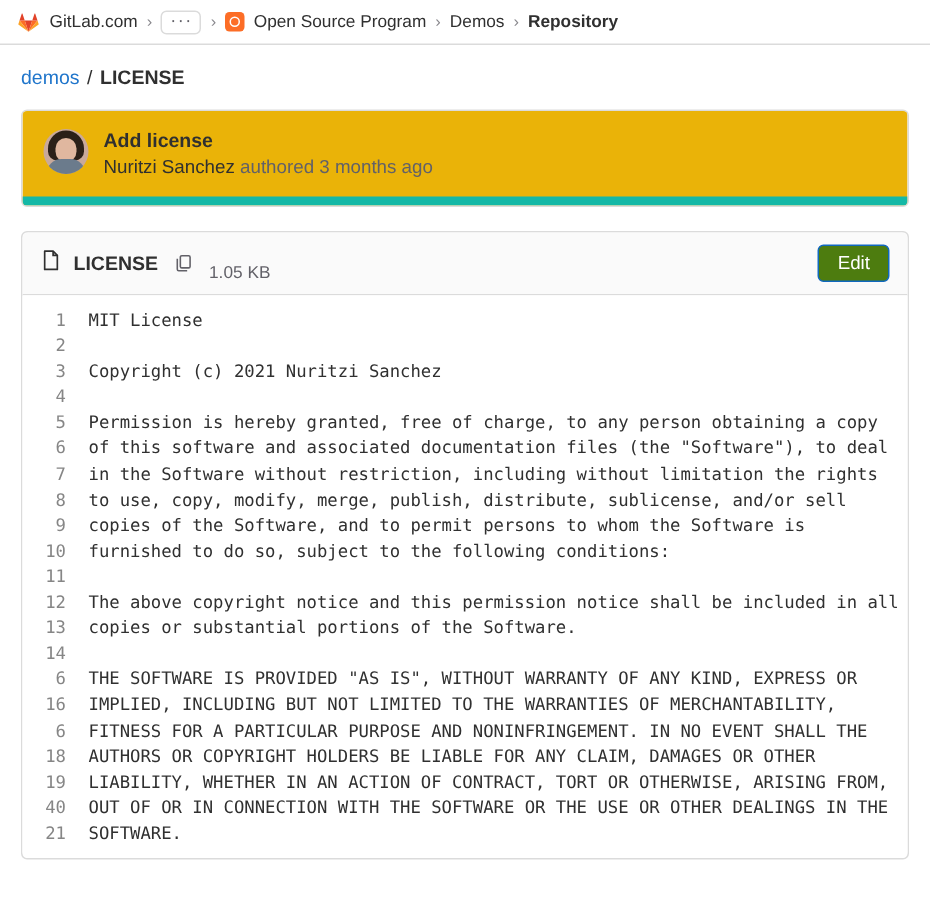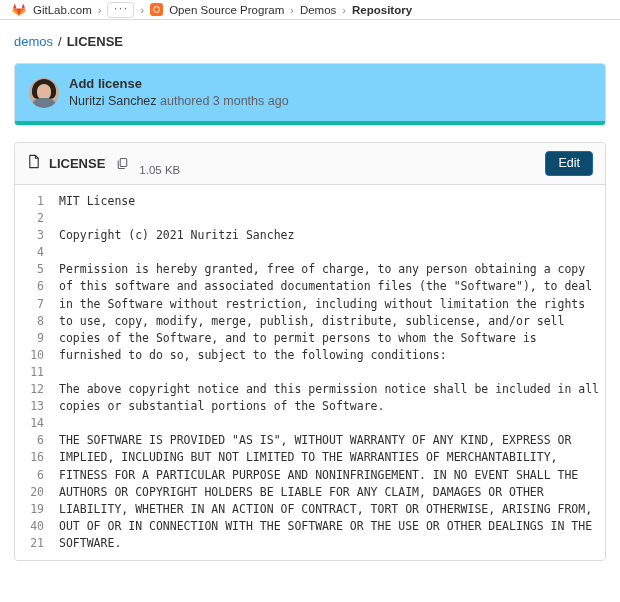--- a/index.html
+++ b/index.html
@@ -11,21 +11,21 @@
     background: #ffffff;
     font-family: "Liberation Sans", sans-serif;
     color: #303030;
     overflow: hidden;
   }
 
   
   .breadcrumb-bar {
     display: flex;
     align-items: center;
-    height: 20px;
+    height: 30px;
     padding: 0 12px;
     border-bottom: 1px solid #dbdbdb;
     font-size: 11.5px;
     gap: 6px;
     background: #fff;
   }
   .gitlab-mark {
     width: 14px; height: 14px;
     position: relative;
     flex: none;
@@ -99,25 +99,25 @@
   
   .panel {
     margin: 0 14px;
     border: 1px solid #dbdbdb;
     border-radius: 4px;
     background: #fff;
     overflow: hidden;
   }
   .commit-body {
     display: flex;
-    align-items: center;
+    align-items: flex-start;
     padding: 12px 14px;
     gap: 10px;
-    background: #7dd3fc;
-    border-bottom: 4px solid #14b8a6;
+    background: #eab308;
+    border-bottom: 6px solid #14b8a6;
   }
   .avatar {
     width: 30px; height: 30px;
     border-radius: 50%;
     flex: none;
     background: #c9a99a;
     overflow: hidden;
     position: relative;
   }
   .avatar .hair {
@@ -179,21 +179,21 @@
   }
   .file-name { font-size: 13px; font-weight: bold; color: #303030; }
   .file-size { font-size: 11.5px; color: #626168; margin-top: 12px; }
   .copy-btn {
     width: 18px; height: 18px;
     display: inline-flex; align-items: center; justify-content: center;
     color: #626168;
   }
   .edit-btn {
     margin-left: auto;
-    background: #0c4a6e;
+    background: #4d7c0f;
     color: #fff;
     font-size: 12.5px;
     border: 1px solid #1068bf;
     border-radius: 4px;
     padding: 4px 12px;
     cursor: pointer;
     line-height: 15px;
   }
 
   
@@ -306,21 +306,21 @@
         <div>8</div>
         <div>9</div>
         <div>10</div>
         <div>11</div>
         <div>12</div>
         <div>13</div>
         <div>14</div>
         <div>6</div>
         <div>16</div>
         <div>6</div>
-        <div>20</div>
+        <div>18</div>
         <div>19</div>
         <div>40</div>
         <div>21</div>
       </div>
     <div class="code">MIT License
 
 Copyright (c) 2021 Nuritzi Sanchez
 
 Permission is hereby granted, free of charge, to any person obtaining a copy
 of this software and associated documentation files (the "Software"), to deal

